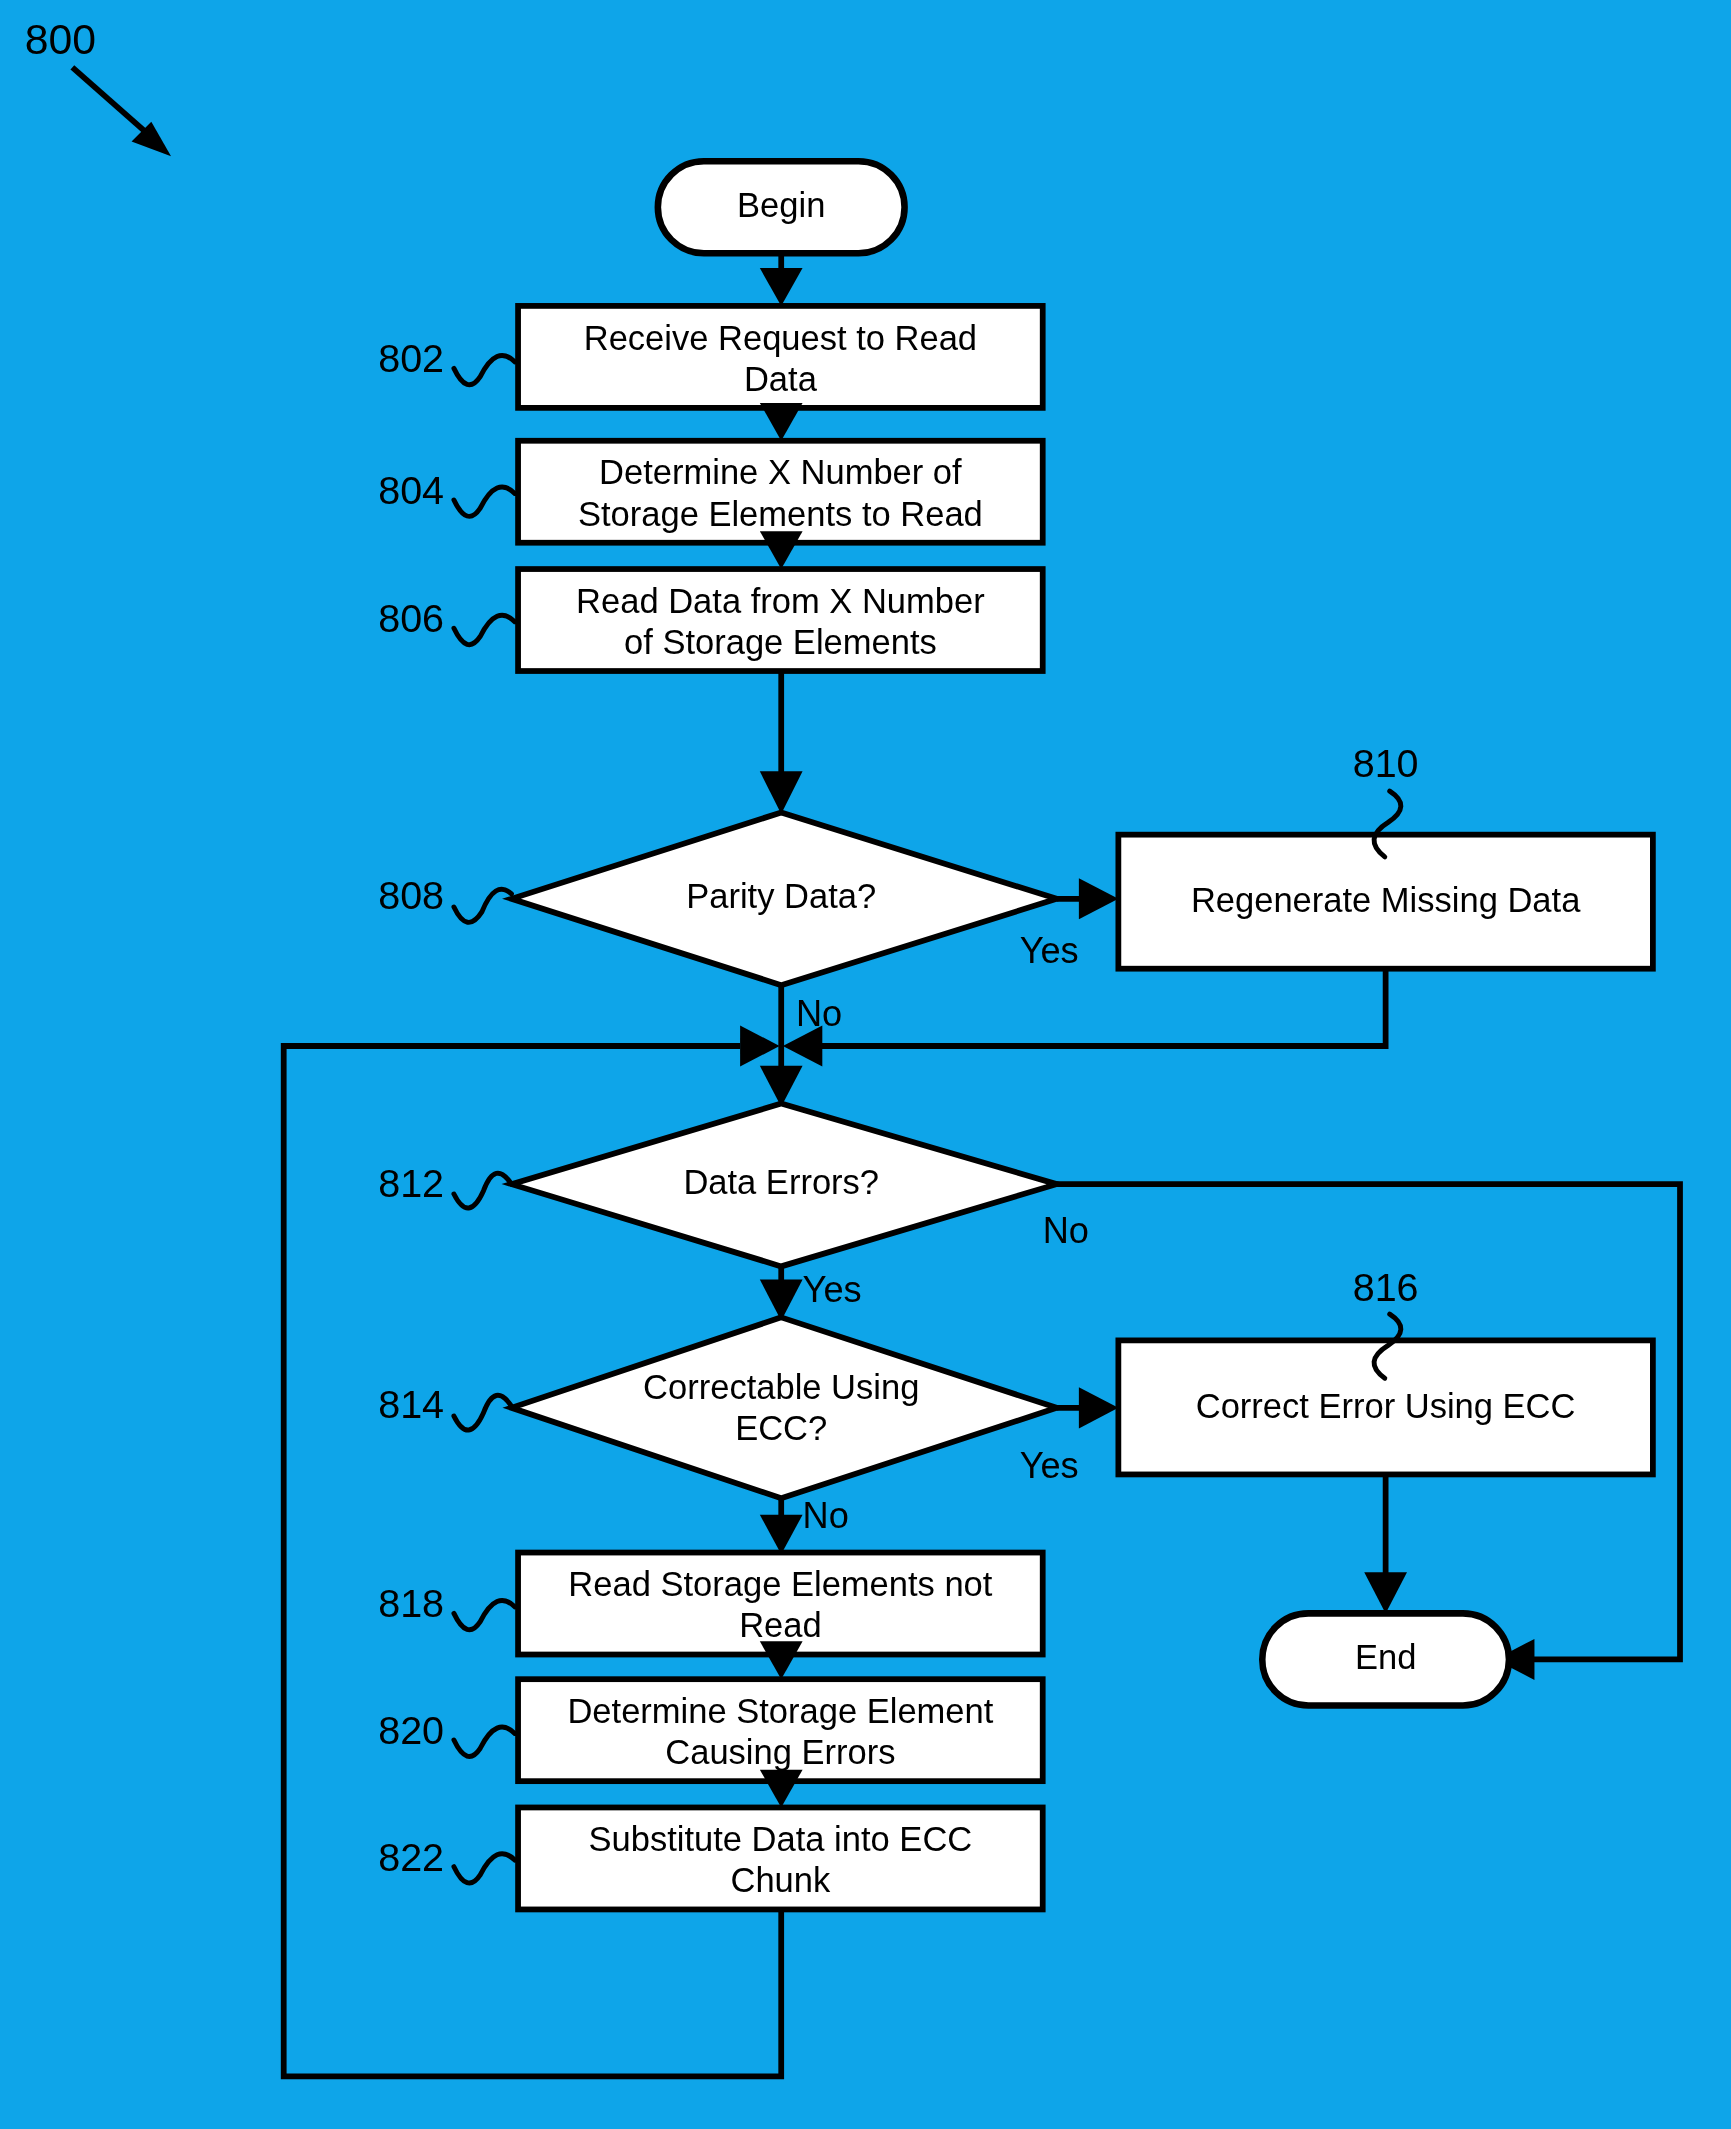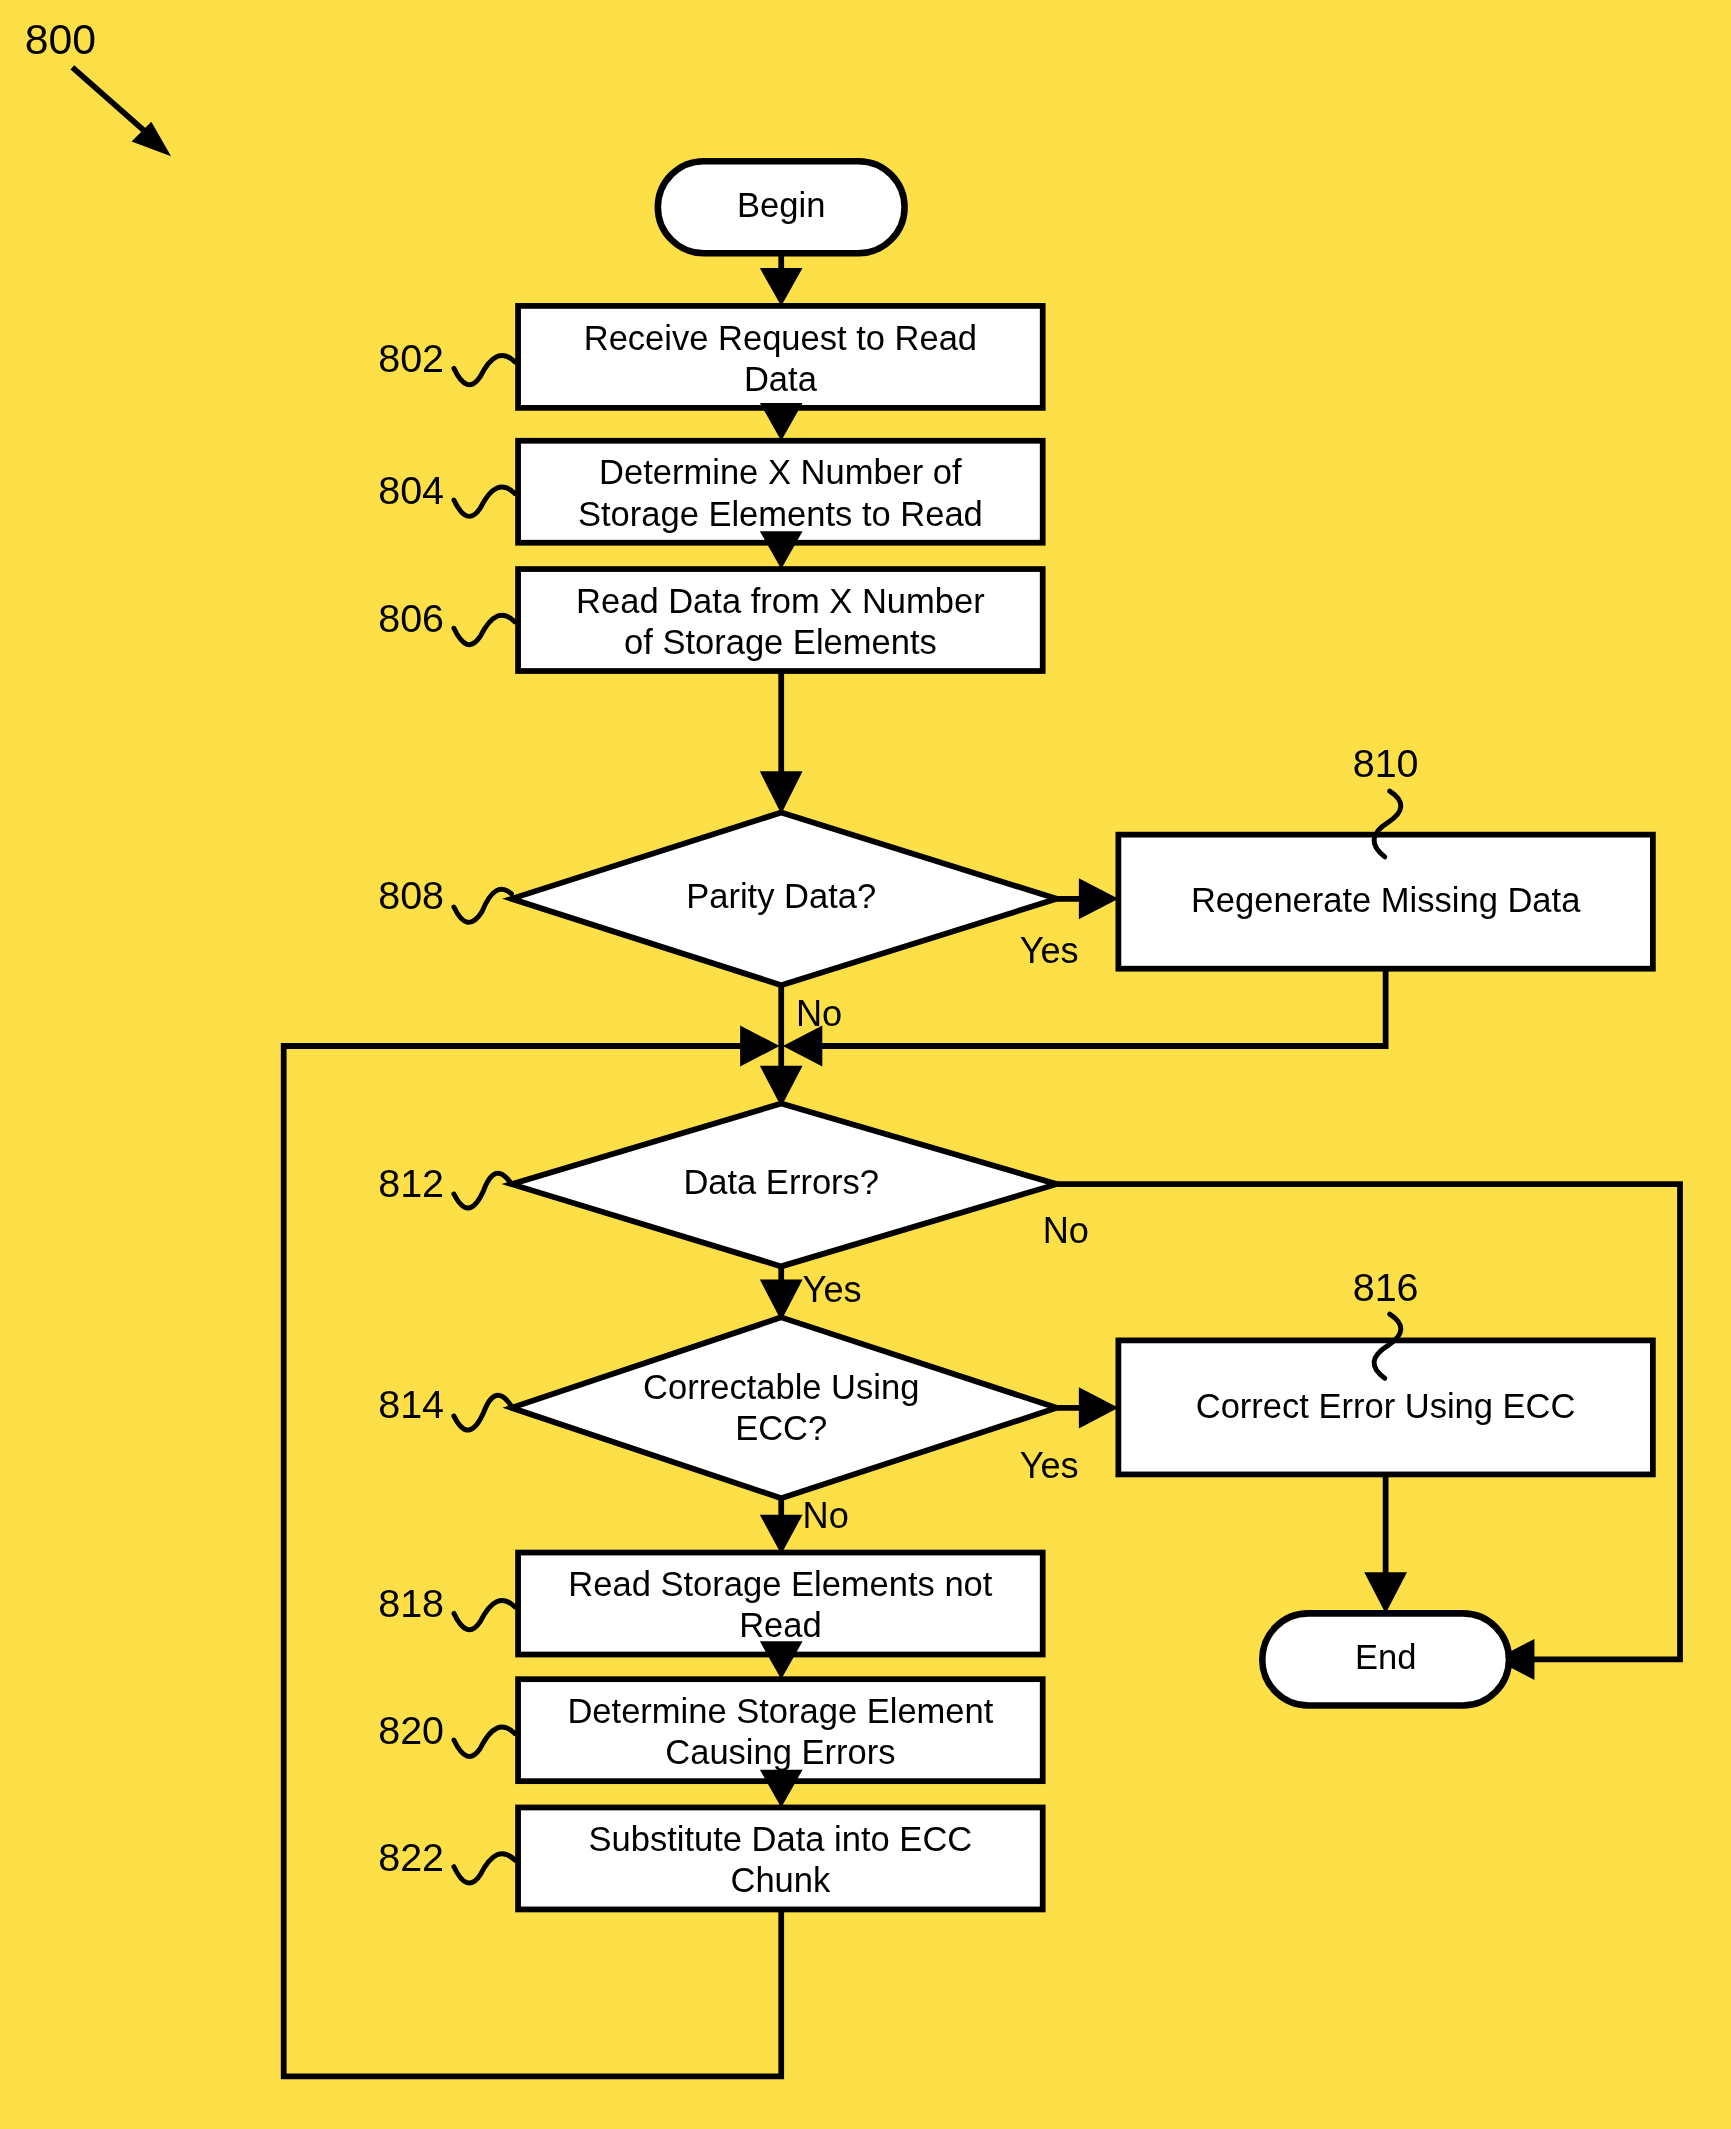--- a/index.html
+++ b/index.html
@@ -7,21 +7,21 @@
     padding: 0;
     background: #ffffff;
   }
   body {
     font-family: "Liberation Sans", sans-serif;
   }
   #figure-root {
     position: relative;
     width: 1731px;
     height: 2129px;
-    background: #fde047;
+    background: #0ea5e9;
     overflow: hidden;
   }
   svg#flowchart {
     display: block;
     width: 1731px;
     height: 2129px;
   }
   .shape-stroke {
     fill: #ffffff;
     stroke: #000000;

